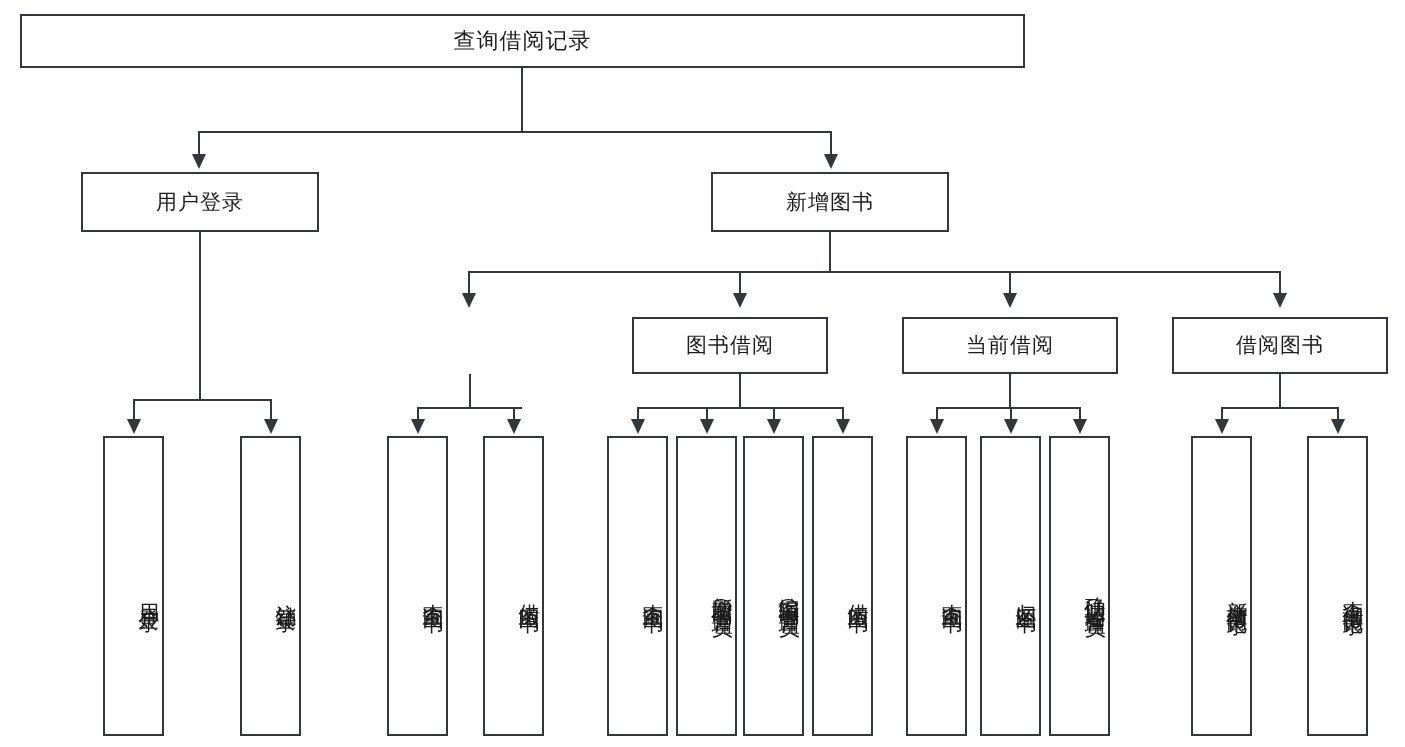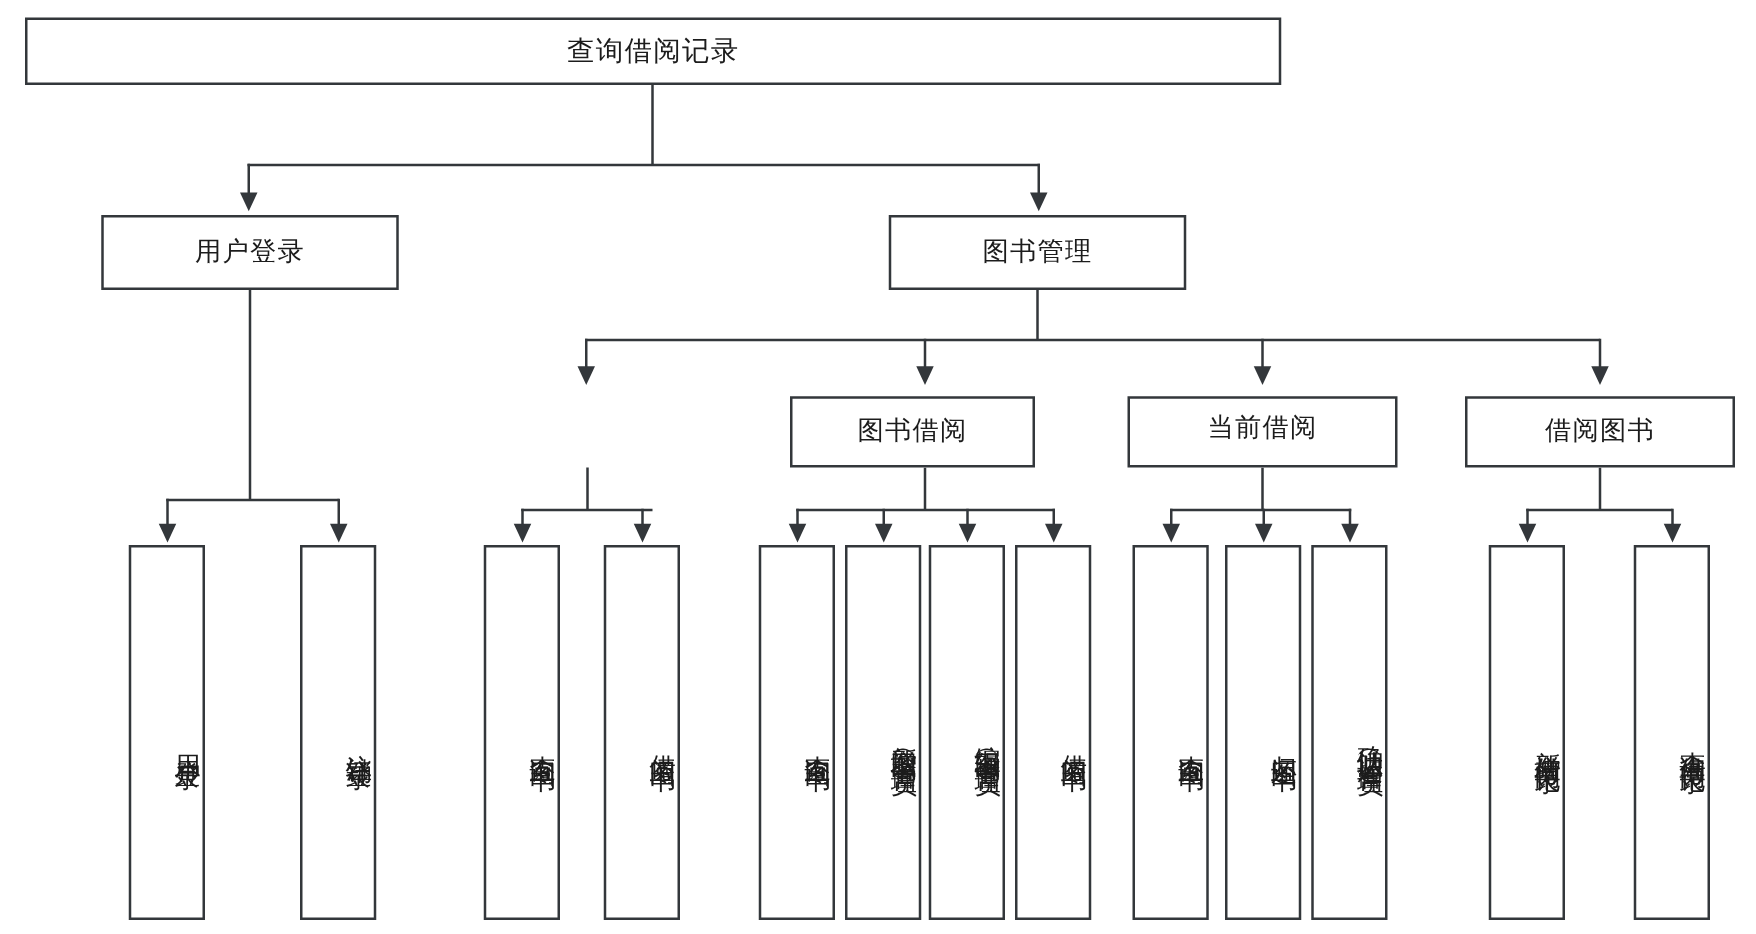--- a/index.html
+++ b/index.html
@@ -93,21 +93,21 @@
   <div class="arrow" style="left:192px; top:154px;"></div>
 
   <div class="edge v" style="left:830px; top:131px; height:27px;"></div>
   <div class="arrow" style="left:824px; top:154px;"></div>
 
   <div class="node" style="left:81px; top:172px; width:238px; height:60px;">
     <span>用户登录</span>
   </div>
 
   <div class="node" style="left:711px; top:172px; width:238px; height:60px;">
-    <span>图书管理</span>
+    <span>新增图书</span>
   </div>
 
   <div class="edge v" style="left:199px; top:232px; height:168px;"></div>
   <div class="edge h" style="left:133px; top:399px; width:138px;"></div>
   <div class="edge v" style="left:133px; top:399px; height:22px;"></div>
   <div class="arrow" style="left:127px; top:419px;"></div>
   <div class="edge v" style="left:270px; top:399px; height:22px;"></div>
   <div class="arrow" style="left:264px; top:419px;"></div>
 
   <div class="edge v" style="left:829px; top:232px; height:40px;"></div>
@@ -117,21 +117,21 @@
   <div class="edge v" style="left:739px; top:271px; height:24px;"></div>
   <div class="arrow" style="left:733px; top:293px;"></div>
   <div class="edge v" style="left:1009px; top:271px; height:24px;"></div>
   <div class="arrow" style="left:1003px; top:293px;"></div>
   <div class="edge v" style="left:1279px; top:271px; height:24px;"></div>
   <div class="arrow" style="left:1273px; top:293px;"></div>
 
   <div class="node" style="left:632px; top:317px; width:196px; height:57px;">
     <span>图书借阅</span>
   </div>
-  <div class="node" style="left:902px; top:317px; width:216px; height:57px;font-family:Liberation Mono, monospace;">
+  <div class="node" style="left:902px; top:317px; width:216px; height:57px;">
     <span>当前借阅</span>
   </div>
   <div class="node" style="left:1172px; top:317px; width:216px; height:57px;">
     <span>借阅图书</span>
   </div>
 
   <div class="edge v" style="left:469px; top:374px; height:34px;"></div>
   <div class="edge h" style="left:417px; top:407px; width:105px;"></div>
   <div class="edge v" style="left:417px; top:407px; height:14px;"></div>
   <div class="arrow" style="left:411px; top:419px;"></div>

